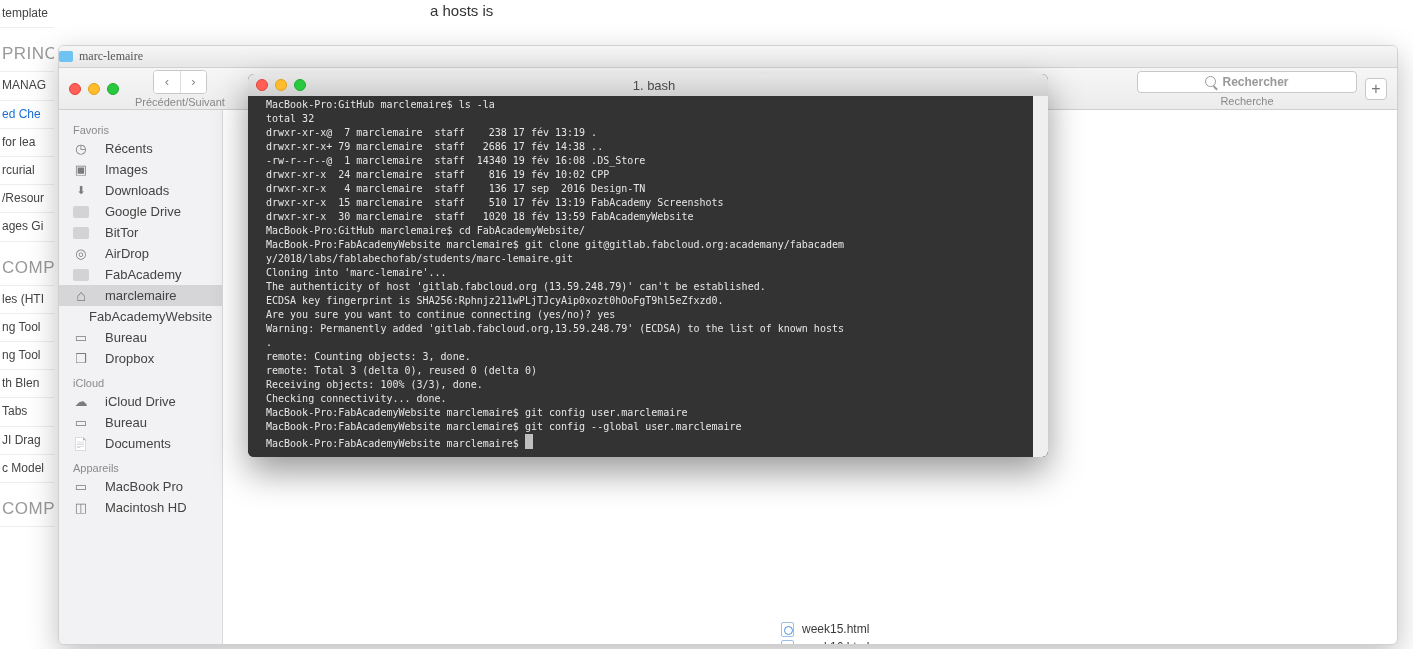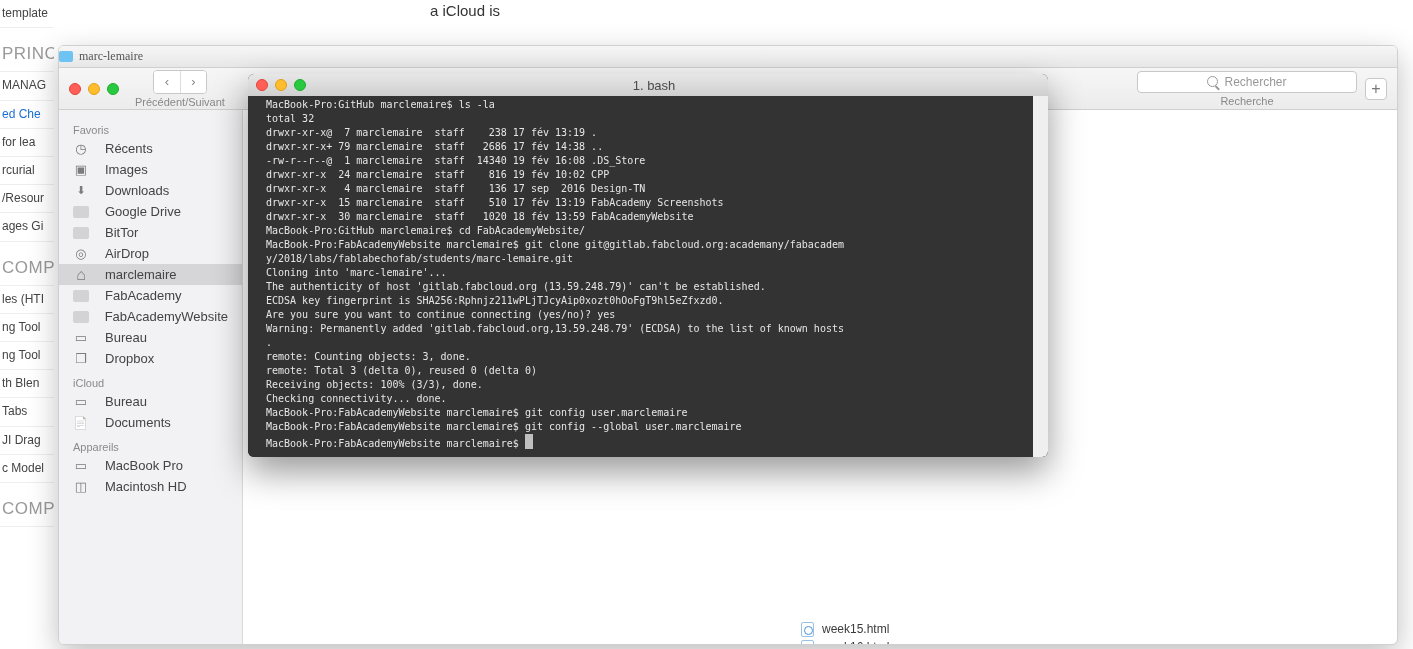--- a/index.html
+++ b/index.html
@@ -118,20 +118,21 @@
     border: 1px solid #c8c8c8;
     border-radius: 4px;
     background: #fff;
     height: 22px;
     padding: 0 8px;
     width: 220px;
     color: #999;
     font-size: 12px;
     gap: 6px;
     justify-content: center;
+    font-weight: bold;
   }
   .search-icon {
     width: 11px; height: 11px;
     border: 1.5px solid #999;
     border-radius: 50%;
     position: relative;
   }
   .search-icon::after {
     content: "";
     position: absolute;
@@ -150,21 +151,21 @@
     line-height: 18px;
     cursor: pointer;
   }
 
   .finder-body {
     flex: 1;
     display: flex;
     overflow: hidden;
   }
   .sidebar {
-    width: 184px;
+    width: 164px;
     background: #f2f1f3;
     border-right: 1px solid #d9d9d9;
     overflow-y: auto;
     padding: 6px 0;
   }
   .sb-heading {
     font-size: 11px;
     color: #8a8a8e;
     padding: 8px 14px 2px;
     font-weight: 500;
@@ -304,21 +305,21 @@
       <div class="item heading">COMPU</div>
       <div class="item ">les (HTI</div>
       <div class="item ">ng Tool</div>
       <div class="item ">ng Tool</div>
       <div class="item ">th Blen</div>
       <div class="item ">Tabs</div>
       <div class="item ">JI Drag</div>
       <div class="item ">c Model</div>
       <div class="item heading">COMPU</div>
     </div>
-  <div class="bg-text-top">a iCloud is</div>
+  <div class="bg-text-top">a hosts is</div>
   <div class="bg-text-mid">nd</div>
 </div>
 
 <div class="finder">
   <div class="finder-titlebar">
     <span class="folder-ico"></span>
     <span>marc-lemaire</span>
   </div>
   <div class="finder-toolbar">
     <div class="traffic">
@@ -363,41 +364,45 @@
           <span>Google Drive</span>
         </div>
         <div class="sb-item">
           <span class="sb-ico folder"></span>
           <span>BitTor</span>
         </div>
         <div class="sb-item">
           <span class="sb-ico airdrop"></span>
           <span>AirDrop</span>
         </div>
+        <div class="sb-item">
+          <span class="sb-ico folder"></span>
+          <span>FabAcademy</span>
+        </div>
         <div class="sb-item selected">
           <span class="sb-ico home"></span>
           <span>marclemaire</span>
         </div>
         <div class="sb-item">
           <span class="sb-ico folder"></span>
-          <span>FabAcademy</span>
-        </div>
-        <div class="sb-item">
-          <span class="sb-ico folder"></span>
           <span>FabAcademyWebsite</span>
         </div>
         <div class="sb-item">
           <span class="sb-ico desktop"></span>
           <span>Bureau</span>
         </div>
         <div class="sb-item">
           <span class="sb-ico dropbox"></span>
           <span>Dropbox</span>
         </div>
         <div class="sb-heading">iCloud</div>
+        <div class="sb-item">
+          <span class="sb-ico cloud"></span>
+          <span>iCloud Drive</span>
+        </div>
         <div class="sb-item">
           <span class="sb-ico desktop"></span>
           <span>Bureau</span>
         </div>
         <div class="sb-item">
           <span class="sb-ico doc"></span>
           <span>Documents</span>
         </div>
         <div class="sb-heading">Appareils</div>
         <div class="sb-item">

